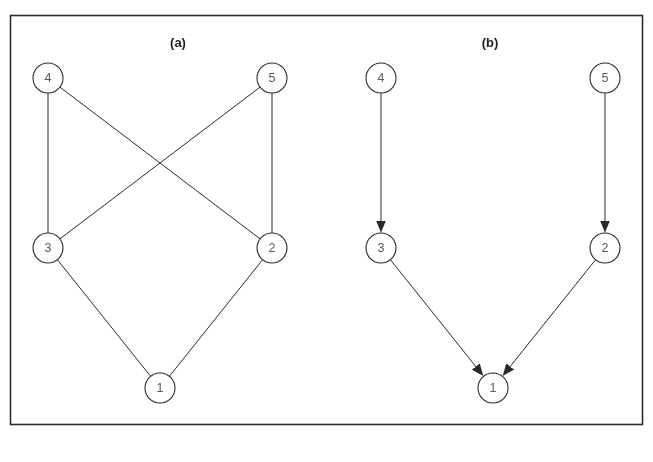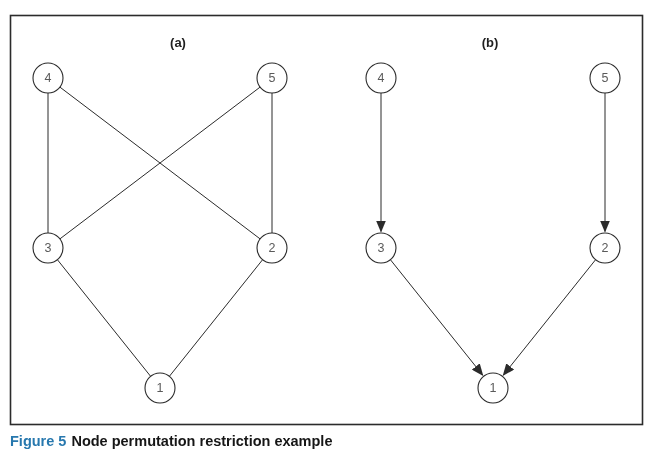--- a/index.html
+++ b/index.html
@@ -68,16 +68,13 @@
         <text x="605" y="78" dy="4.3" class="node-label">5</text>
         <circle cx="381" cy="248" r="15" class="node"></circle>
         <text x="381" y="248" dy="4.3" class="node-label">3</text>
         <circle cx="605" cy="248" r="15" class="node"></circle>
         <text x="605" y="248" dy="4.3" class="node-label">2</text>
         <circle cx="493" cy="388" r="15" class="node"></circle>
         <text x="493" y="388" dy="4.3" class="node-label">1</text>
       </g>
   </svg>
 
-  <div class="caption">
-    <span class="caption-label">Figure 5</span><span class="caption-text">Node permutation restriction example</span>
-  </div>
 </div>
 
 </body></html>

